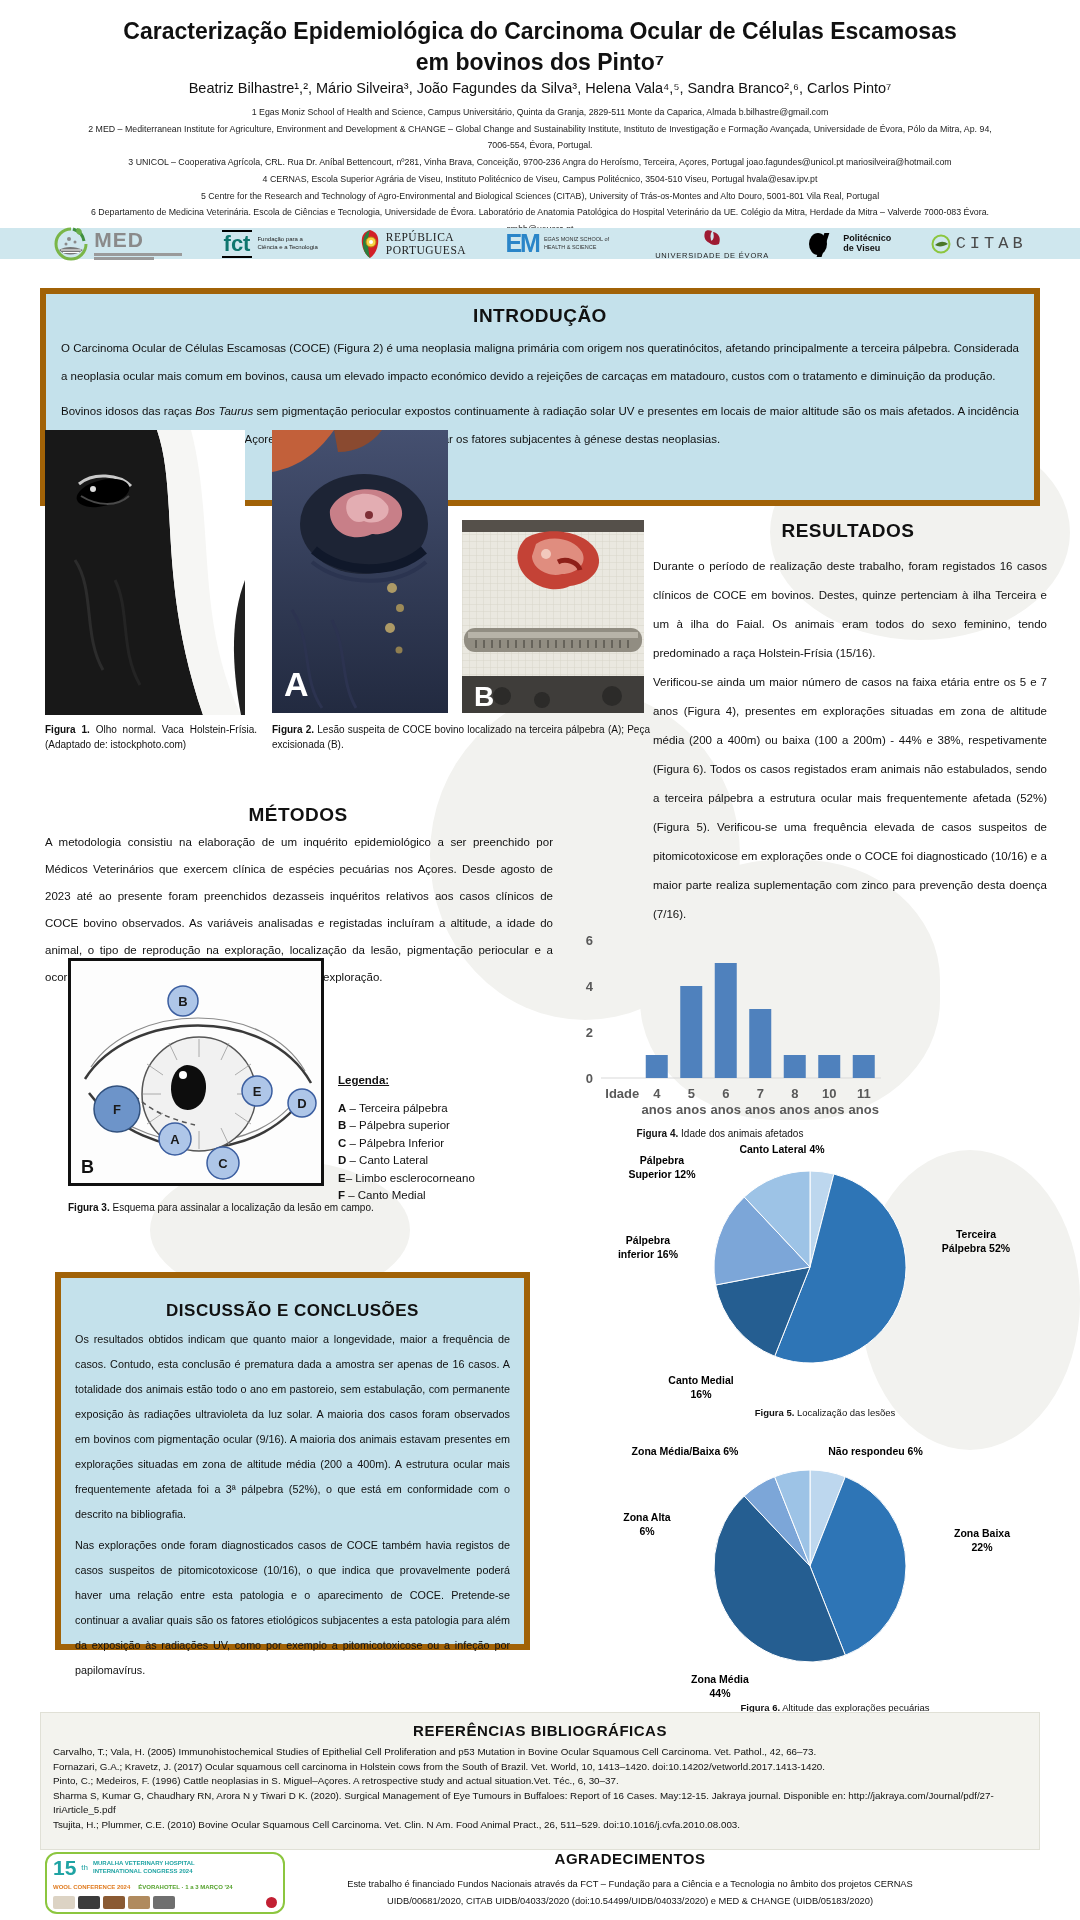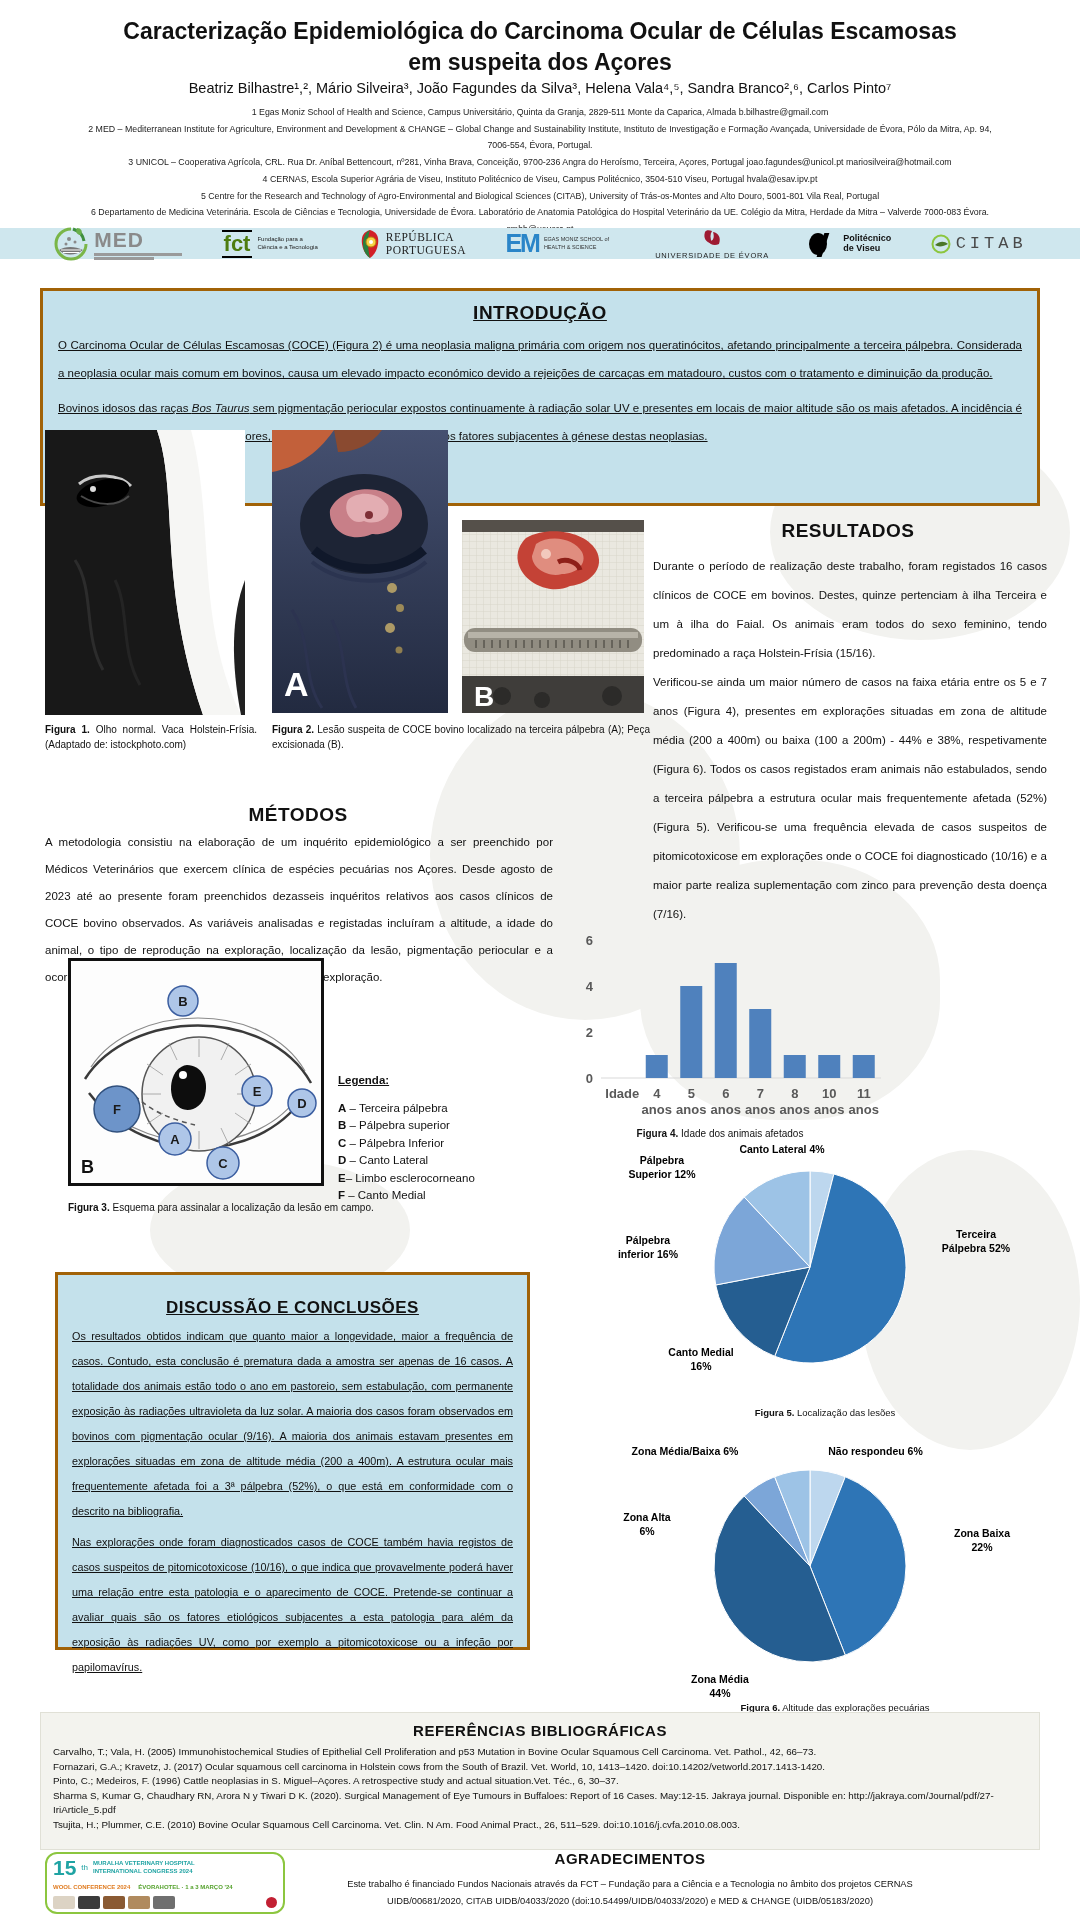--- a/index.html
+++ b/index.html
@@ -13,30 +13,30 @@
 
   .title{top:16px;left:0;width:100%;font-size:23px;font-weight:bold;line-height:1.35;text-align:center;}
   .authors{top:80px;left:0;width:100%;font-size:14.5px;text-align:center;}
   .affils{top:104px;left:80px;width:920px;font-size:8.8px;line-height:1.9;text-align:center;color:#1c1c1c;}
 
   .logostrip{top:228px;left:0;width:1080px;height:31px;background:#cfe7ee;display:flex;
              align-items:center;justify-content:space-evenly;box-sizing:border-box;padding:0 14px;}
   .logoitem{display:flex;align-items:center;gap:5px;}
   .tinybar{height:3px;background:#9a9a9a;margin-top:1px;}
   .medword{font-size:21px;font-weight:bold;color:#8a8a8a;letter-spacing:1px;}
-  .fctword{font-size:22px;font-weight:bold;color:#4d7c0f;border-top:2.5px solid #000;border-bottom:2.5px solid #000;line-height:1;padding:1px 2px;}
+  .fctword{font-size:22px;font-weight:bold;color:#0f766e;border-top:2.5px solid #000;border-bottom:2.5px solid #000;line-height:1;padding:1px 2px;}
   .fcttext{font-size:6px;color:#222;line-height:1.25;}
   .repname{font-family:"Liberation Serif",serif;font-size:11.5px;color:#222;line-height:1.1;letter-spacing:.5px;}
   .emglyph{font-size:25px;font-weight:bold;color:#2a85c8;letter-spacing:-2px;}
   .emtext{font-size:5.5px;color:#333;line-height:1.3;width:72px;}
   .uevora{font-size:7.5px;color:#222;letter-spacing:.8px;}
   .viseutext{font-size:9px;font-weight:bold;color:#111;line-height:1.1;}
   .citabword{font-family:"Liberation Mono",monospace;font-size:17px;color:#4a4a4a;letter-spacing:4px;}
 
-  .bluebox{background:#c4e1eb;border:3px solid #a16207;box-sizing:border-box;text-decoration:underline;}
+  .bluebox{background:#c4e1eb;border:6px solid #a16207;box-sizing:border-box;}
   .introbox{top:288px;left:40px;width:1000px;height:218px;}
   .sec-h{font-weight:bold;text-align:center;letter-spacing:.5px;}
   .intro-h{font-size:19px;margin-top:11px;}
   .intro-p{margin:7px 15px 0;font-size:11.5px;line-height:28px;}
 
   .photo{display:block;}
   .fig1{top:430px;left:45px;width:200px;height:285px;}
   .fig2a{top:430px;left:272px;width:176px;height:283px;}
   .fig2b{top:520px;left:462px;width:182px;height:193px;}
   .cap{font-size:10px;line-height:15px;color:#111;}
@@ -97,21 +97,21 @@
 <div class="poster">
 
   <div class="blob" style="left:770px;top:425px;width:300px;height:215px;"></div>
   <div class="blob" style="left:430px;top:690px;width:310px;height:330px;"></div>
   <div class="blob" style="left:640px;top:860px;width:300px;height:260px;border-radius:46%;"></div>
   <div class="blob" style="left:860px;top:1150px;width:220px;height:300px;"></div>
   <div class="blob" style="left:150px;top:1160px;width:260px;height:140px;"></div>
 
   <div class="layer title">
     <div>Caracterização Epidemiológica do Carcinoma Ocular de Células Escamosas</div>
-    <div>em suspeita dos Açores</div>
+    <div>em bovinos dos Pinto⁷</div>
   </div>
   <div class="layer authors">Beatriz Bilhastre¹,², Mário Silveira³, João Fagundes da Silva³, Helena Vala⁴,⁵, Sandra Branco²,⁶, Carlos Pinto⁷</div>
   <div class="layer affils" id="affils">
       <div>1 Egas Moniz School of Health and Science, Campus Universitário, Quinta da Granja, 2829-511 Monte da Caparica, Almada b.bilhastre@gmail.com</div>
       <div>2 MED – Mediterranean Institute for Agriculture, Environment and Development &amp; CHANGE – Global Change and Sustainability Institute, Instituto de Investigação e Formação Avançada, Universidade de Évora, Pólo da Mitra, Ap. 94, 7006-554, Évora, Portugal.</div>
       <div>3 UNICOL – Cooperativa Agrícola, CRL. Rua Dr. Aníbal Bettencourt, nº281, Vinha Brava, Conceição, 9700-236 Angra do Heroísmo, Terceira, Açores, Portugal joao.fagundes@unicol.pt mariosilveira@hotmail.com</div>
       <div>4 CERNAS, Escola Superior Agrária de Viseu, Instituto Politécnico de Viseu, Campus Politécnico, 3504-510 Viseu, Portugal hvala@esav.ipv.pt</div>
       <div>5 Centre for the Research and Technology of Agro-Environmental and Biological Sciences (CITAB), University of Trás-os-Montes and Alto Douro, 5001-801 Vila Real, Portugal</div>
       <div>6 Departamento de Medicina Veterinária. Escola de Ciências e Tecnologia, Universidade de Évora. Laboratório de Anatomia Patológica do Hospital Veterinário da UE. Colégio da Mitra, Herdade da Mitra – Valverde 7000-083 Évora. smbb@uevora.pt</div>
       <div>7 Faculdade de Ciências Agrárias e do Ambiente—Universidade dos Açores, Rua Capitão João d'Ávila—Pico da Urze, 9700-042 Angra do Heroísmo, Portugal; carlos.a.pinto@uac.pt</div>
@@ -347,21 +347,21 @@
         <path d="M100,100 L100.00,4.00 A96,96 0 0 1 123.87,7.02 Z" fill="#bdd7ee" stroke="#ffffff" stroke-width="1"></path>
         <path d="M100,100 L123.87,7.02 A96,96 0 1 1 64.66,189.26 Z" fill="#2e75b6" stroke="#ffffff" stroke-width="1"></path>
         <path d="M100,100 L64.66,189.26 A96,96 0 0 1 5.70,117.99 Z" fill="#255e91" stroke="#ffffff" stroke-width="1"></path>
         <path d="M100,100 L5.70,117.99 A96,96 0 0 1 34.28,30.02 Z" fill="#7ca6d8" stroke="#ffffff" stroke-width="1"></path>
         <path d="M100,100 L34.28,30.02 A96,96 0 0 1 100.00,4.00 Z" fill="#9dc3e6" stroke="#ffffff" stroke-width="1"></path>
       </svg>
     <div class="pie-label" style="left:18px;top:8px;width:78px;">Pálpebra Superior 12%</div>
     <div class="pie-label" style="left:112px;top:-3px;width:130px;">Canto Lateral 4%</div>
     <div class="pie-label" style="left:330px;top:82px;width:82px;">Terceira Pálpebra 52%</div>
     <div class="pie-label" style="left:6px;top:88px;width:74px;">Pálpebra inferior 16%</div>
-    <div class="pie-label" style="left:60px;top:200px;width:72px;">Canto Medial 16%</div>
+    <div class="pie-label" style="left:60px;top:228px;width:72px;">Canto Medial 16%</div>
     <div class="piecap" style="left:70px;top:262px;width:300px;"><b>Figura 5.</b><span> Localização das lesões</span></div>
   </div>
 
   <div class="layer piewrap fig6">
     <svg class="piesvg" id="fig6-svg" viewBox="0 0 200 200">
         <path d="M100,100 L100.00,4.00 A96,96 0 0 1 135.34,10.74 Z" fill="#bdd7ee" stroke="#ffffff" stroke-width="1"></path>
         <path d="M100,100 L135.34,10.74 A96,96 0 0 1 135.34,189.26 Z" fill="#2e75b6" stroke="#ffffff" stroke-width="1"></path>
         <path d="M100,100 L135.34,189.26 A96,96 0 0 1 34.28,30.02 Z" fill="#255e91" stroke="#ffffff" stroke-width="1"></path>
         <path d="M100,100 L34.28,30.02 A96,96 0 0 1 64.66,10.74 Z" fill="#7ca6d8" stroke="#ffffff" stroke-width="1"></path>
         <path d="M100,100 L64.66,10.74 A96,96 0 0 1 100.00,4.00 Z" fill="#9dc3e6" stroke="#ffffff" stroke-width="1"></path>

